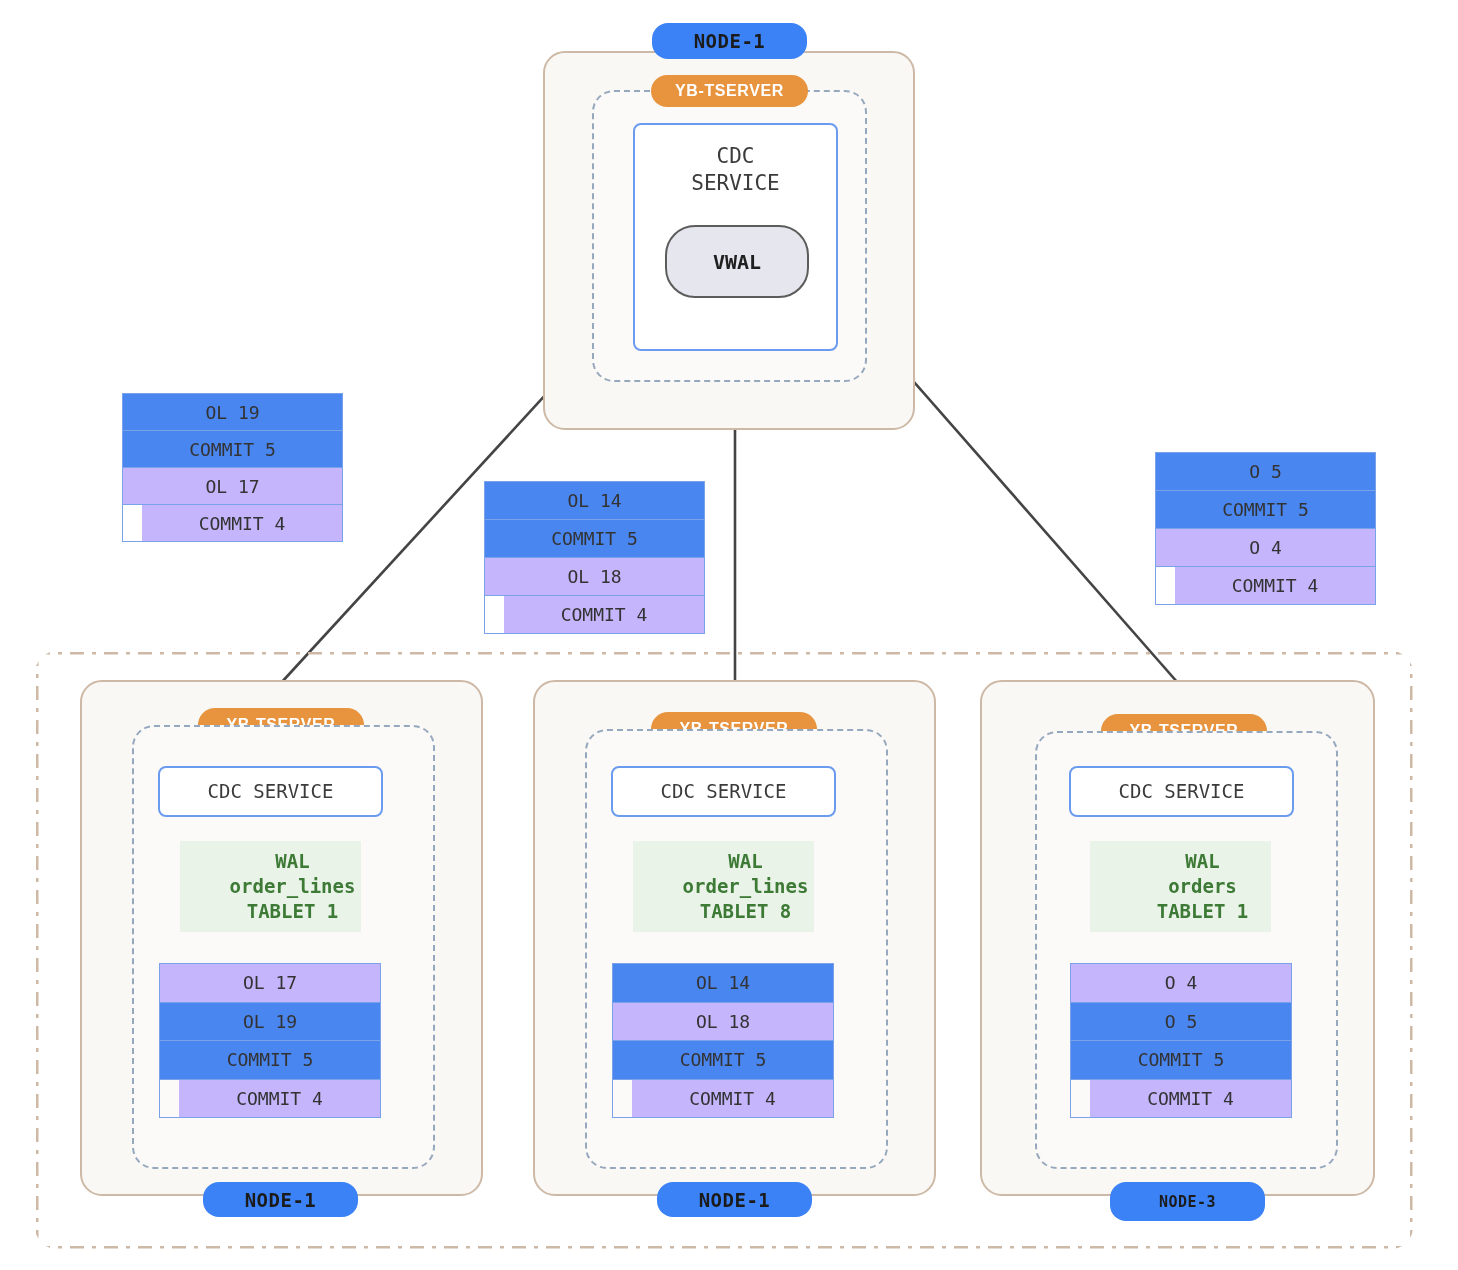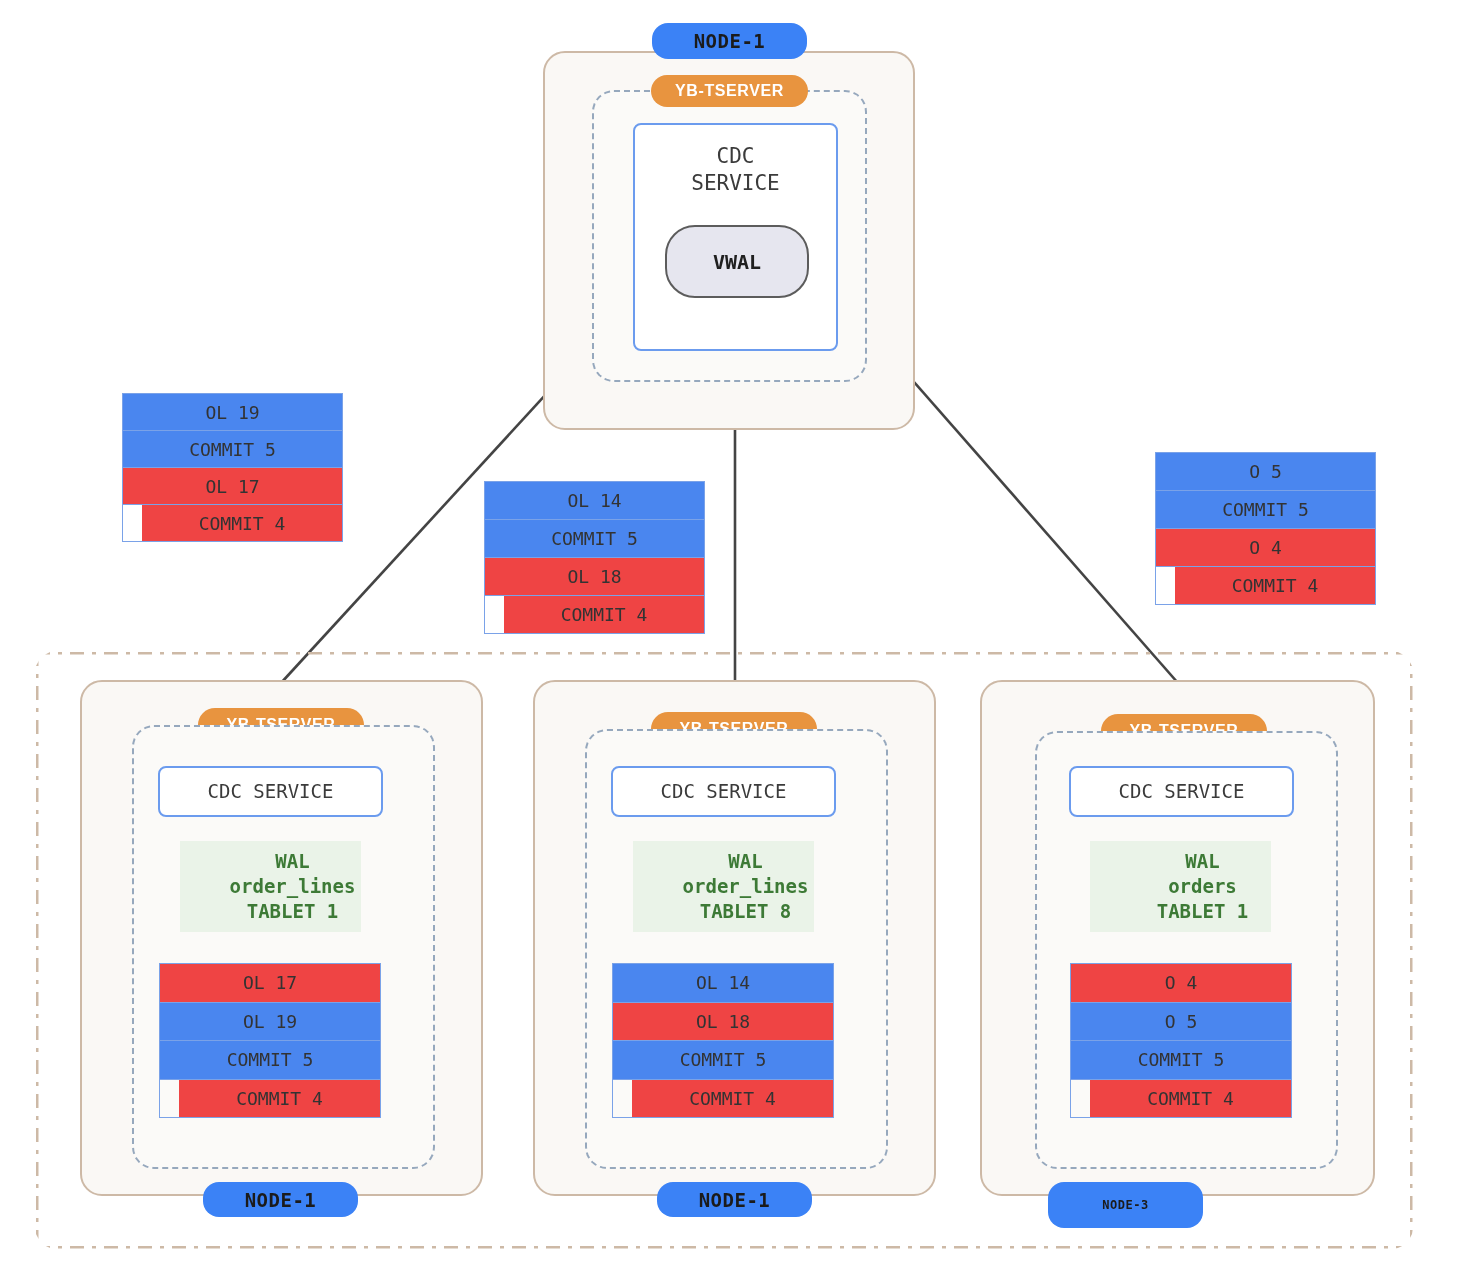--- a/index.html
+++ b/index.html
@@ -106,21 +106,21 @@
     flex: 1 1 0;
     display: flex;
     align-items: center;
     justify-content: center;
     font-family: "DejaVu Sans Mono", monospace;
     color: #333333;
     border-bottom: 1.2px solid #7aa2e8;
   }
   .rec-row:last-child { border-bottom: none; margin-left: 19px; }
   .rec-blue  { background: #4a86ef; }
-  .rec-green { background: #ef4444; }
+  .rec-green { background: #c4b5fd; }
 
   svg.overlay { position: absolute; left: 0; top: 0; pointer-events: none; }
 </style>
 </head>
 <body>
 
 <div id="canvas">
 
   <svg class="overlay" width="1458" height="1270">
     <defs>
@@ -221,15 +221,15 @@
     <span>WAL</span>
     <span>orders</span>
     <span>TABLET 1</span>
   </div>
   <div class="abs rec-stack" style="left:1070px; top:963px; width:222px; height:155px;">
     <div class="rec-row rec-green" style="font-size:18px;">O 4</div>
     <div class="rec-row rec-blue" style="font-size:18px;">O 5</div>
     <div class="rec-row rec-blue" style="font-size:18px;">COMMIT 5</div>
     <div class="rec-row rec-green" style="font-size:18px;">COMMIT 4</div>
   </div>
-  <div class="abs pill-node" style="left:1048px; top:1182px; width:155px; height:46px; font-size:12px;">NODE-3</div>
+  <div class="abs pill-node" style="left:1110px; top:1182px; width:155px; height:39px; font-size:15px;">NODE-3</div>
 
 </div>
 
 </body></html>

